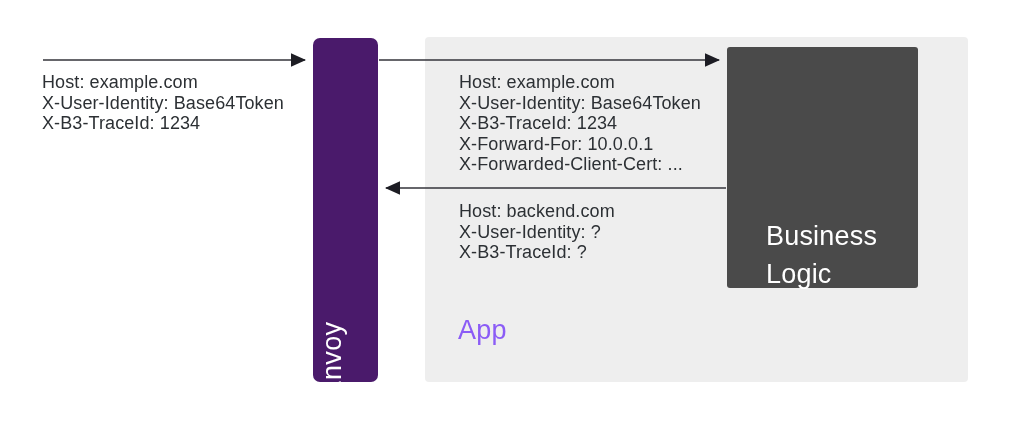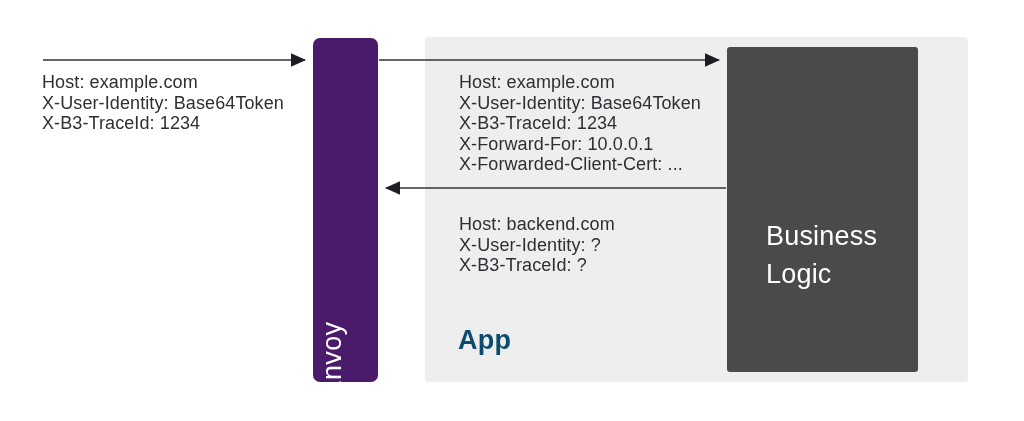--- a/index.html
+++ b/index.html
@@ -26,26 +26,25 @@
     left: 425px;
     top: 37px;
     width: 543px;
     height: 345px;
     background: #eeeeee;
     border-radius: 4px;
   }
   .app-label {
     position: absolute;
     left: 458px;
-    top: 325px;
+    top: 315px;
     font-size: 27px;
-    color: #0c4a6e;
+    color: #8b5cf6;
     letter-spacing: 0.3px;
     white-space: nowrap;
-    font-weight: bold;
   }
 
   
   .envoy-box {
     position: absolute;
     left: 313px;
     top: 38px;
     width: 65px;
     height: 344px;
     background: #4a1a6b;
@@ -70,21 +69,21 @@
     width: 65px;
     height: 130px;
   }
 
   
   .biz-box {
     position: absolute;
     left: 727px;
     top: 47px;
     width: 191px;
-    height: 325px;
+    height: 241px;
     background: #4a4a4a;
     border-radius: 3px;
   }
   .biz-label {
     position: absolute;
     left: 39px;
     top: 170px;
     font-size: 27px;
     line-height: 38px;
     color: #ffffff;
@@ -107,21 +106,21 @@
   .hdr-block {
     position: absolute;
     font-size: 18px;
     line-height: 20.5px;
     color: #2c3034;
     white-space: pre;
     letter-spacing: 0.1px;
   }
   #hdr-client   { left: 42px;  top: 72px; }
   #hdr-request  { left: 459px; top: 72px; }
-  #hdr-response { left: 459px; top: 214px; }
+  #hdr-response { left: 459px; top: 201px; }
 </style>
 </head>
 <body>
 
 <div id="canvas">
 
   <div class="app-panel"></div>
   <div class="app-label">App</div>
 
   <div class="envoy-box">

